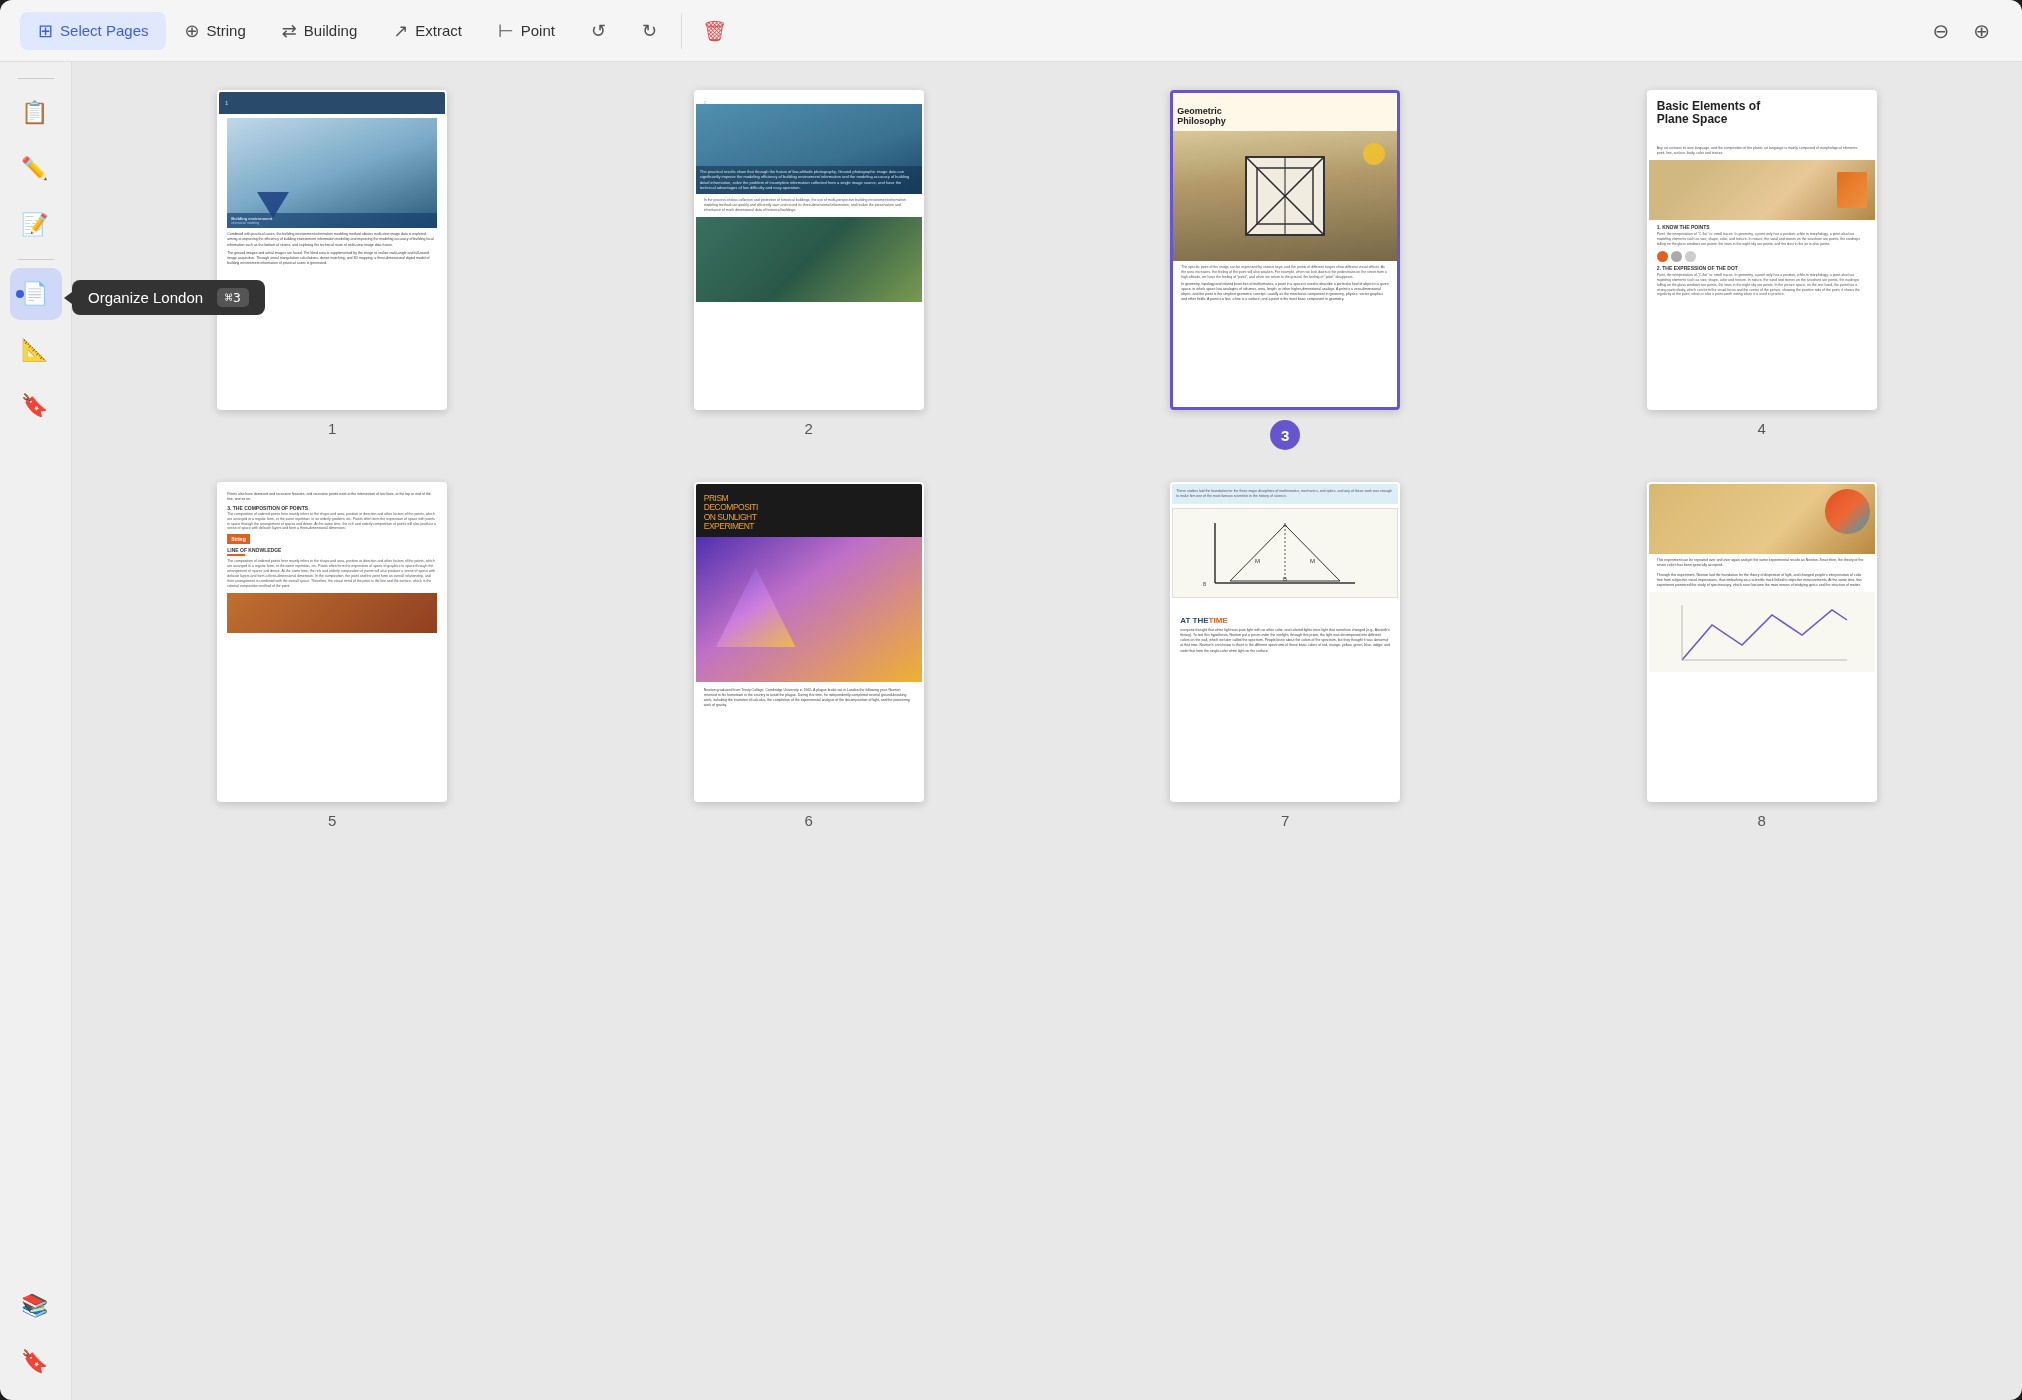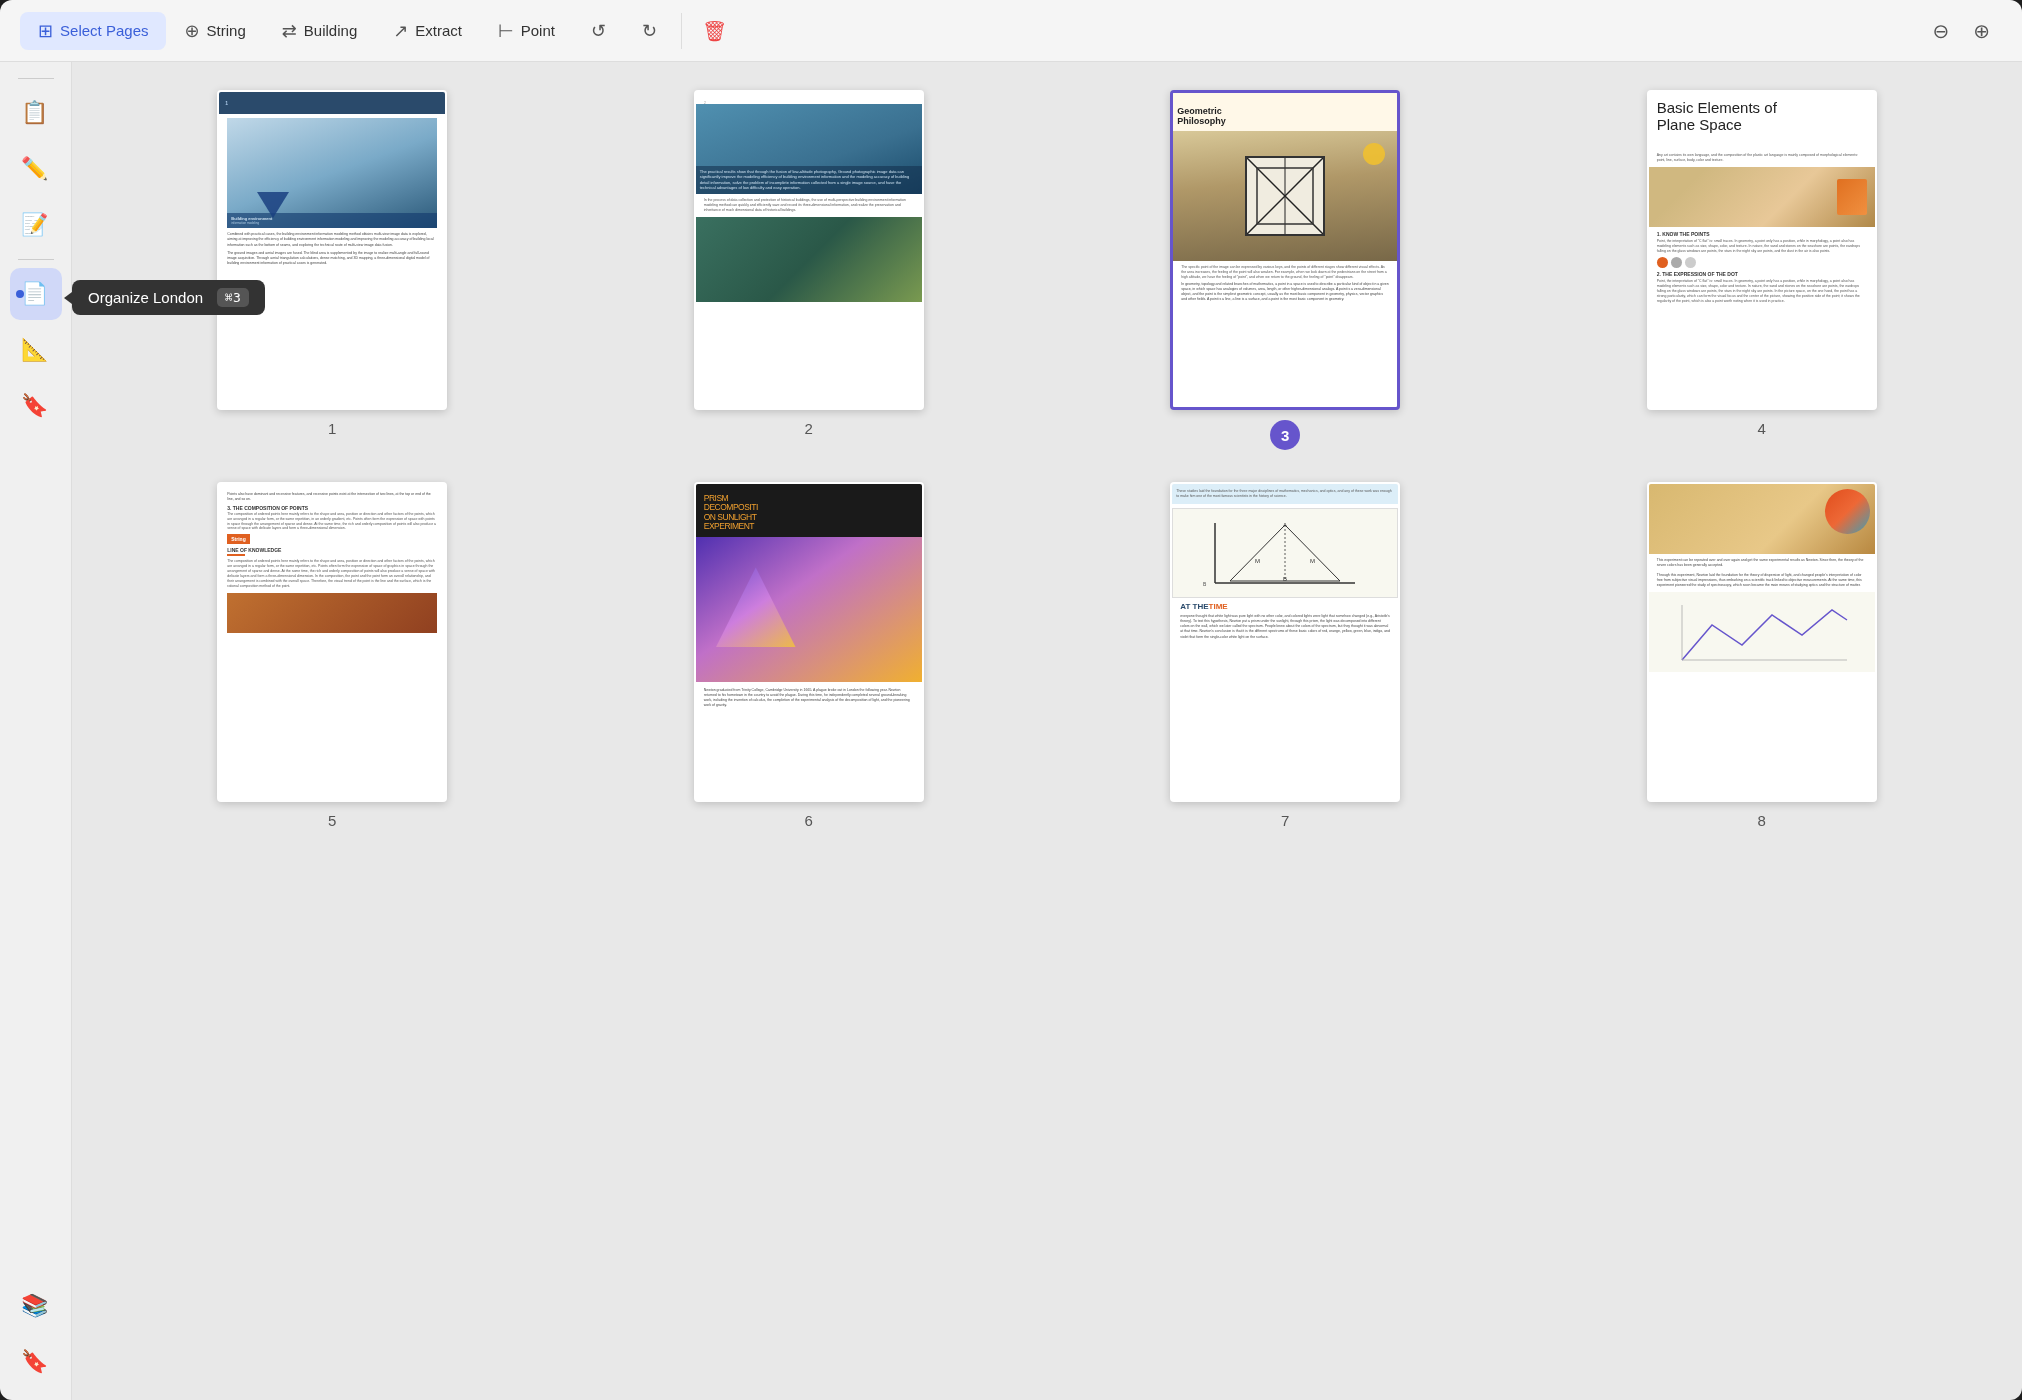--- a/index.html
+++ b/index.html
@@ -362,21 +362,21 @@
               <div style="font-size:3.5px; color:#555; line-height:1.4; margin-top:4px;">The specific point of the image can be expressed by various keys, and the points of different stages show different visual effects. As the area increases, the feeling of the point will also weaken. For example, when we look down at the pedestrians on the street from a high altitude, we have the feeling of "point", and when we return to the ground, the feeling of "point" disappears.</div>
               <div style="font-size:3.5px; color:#444; line-height:1.4; margin-top:3px;">In geometry, topology and related branches of mathematics, a point in a space is used to describe a particular kind of object in a given space, in which space has analogies of volumes, area, length, or other higher-dimensional analogs. A point is a zero-dimensional object, and the point is the simplest geometric concept, usually as the most basic component in geometry, physics, vector graphics and other fields. A point is a line, a line is a surface, and a point is the most basic component in geometry.</div>
             </div>
           </div>
           <div class="page-badge">3</div>
         </div>
 
         <div class="page-container">
           <div class="page-thumb">
             <div class="pt-content">
-              <div style="font-size:15px; font-weight:normal; color:#222; line-height:1.1; margin-bottom:20px;">Basic Elements of<br>Plane Space</div>
+              <div style="font-size:12px; font-weight:bold; color:#222; line-height:1.1; margin-bottom:20px;">Basic Elements of<br>Plane Space</div>
               <div style="font-size:3.5px; color:#555; line-height:1.4; margin-bottom:4px;">Any art contains its own language, and the composition of the plastic art language is mainly composed of morphological elements: point, line, surface, body, color and texture.</div>
               <div style="width:calc(100%+16px); margin:0 -8px; height:60px; background:linear-gradient(135deg,#d0b880 20%,#e8c898 60%,#b08848 100%); position:relative; overflow:hidden;">
                 <div style="position:absolute; right:8px; top:50%; transform:translateY(-50%); width:30px; height:36px; background:linear-gradient(135deg,#e07020 0%,#f09040 100%); border-radius:2px;"></div>
               </div>
               <div style="font-size:5px; font-weight:bold; color:#333; margin:4px 0 2px;">1. KNOW THE POINTS</div>
               <div style="font-size:3.5px; color:#555; line-height:1.4; margin-bottom:4px;">Point, the interpretation of "C flat" is: small traces. In geometry, a point only has a position, while in morphology, a point also has modeling elements such as size, shape, color, and texture. In nature, the sand and stones on the seashore are points, the eardrops falling on the glass windows are points, the stars in the night sky are points, and the dust in the air is also points.</div>
               <div style="display:flex; gap:3px; margin-bottom:3px;">
                 <div style="width:11px;height:11px;border-radius:50%;background:#e06020;"></div>
                 <div style="width:11px;height:11px;border-radius:50%;background:#aaa;"></div>
                 <div style="width:11px;height:11px;border-radius:50%;background:#ccc;"></div>
@@ -435,21 +435,21 @@
                   <text x="60" y="50" font-size="6" fill="#333">M</text>
                   <text x="115" y="50" font-size="6" fill="#333">M</text>
                   <text x="90" y="68" font-size="6" text-anchor="middle" fill="#333">B</text>
                   <line x1="90" y1="12" x2="35" y2="68" stroke="#333" stroke-width="1"></line>
                   <line x1="90" y1="12" x2="145" y2="68" stroke="#333" stroke-width="1"></line>
                   <line x1="35" y1="68" x2="145" y2="68" stroke="#333" stroke-width="1"></line>
                   <line x1="90" y1="12" x2="90" y2="68" stroke="#333" stroke-width="0.8" stroke-dasharray="2,2"></line>
                   <text x="8" y="73" font-size="5" fill="#555">B</text>
                 </svg>
               </div>
-              <div style="font-size:8px; font-weight:bold; color:#2a4a6b; margin:5px 0 2px; line-height:1.1;">AT THE<span style="color:#e06020">TIME</span></div>
+              <div style="font-size:8px; font-weight:bold; color:#2a4a6b; margin:19px 0 2px; line-height:1.1;">AT THE<span style="color:#e06020">TIME</span></div>
               <div style="font-size:3.5px; color:#444; line-height:1.5;">everyone thought that white light was pure light with no other color, and colored lights were light that somehow changed (e.g., Aristotle's theory). To test this hypothesis, Newton put a prism under the sunlight, through this prism, the light was decomposed into different colors on the wall, which we later called the spectrum. People knew about the colors of the spectrum, but they thought it was abnormal at that time. Newton's conclusion is that it is the different spectrums of these basic colors of red, orange, yellow, green, blue, indigo, and violet that form the single-color white light on the surface.</div>
             </div>
           </div>
           <span class="page-num-plain">7</span>
         </div>
 
         <div class="page-container">
           <div class="page-thumb">
             <div class="pt-content">
               <div style="width:calc(100%+16px); margin:-8px -8px 4px; height:70px; background:linear-gradient(135deg,#d8b870 0%,#e8c888 60%,#b88840 100%); position:relative; overflow:hidden;">

